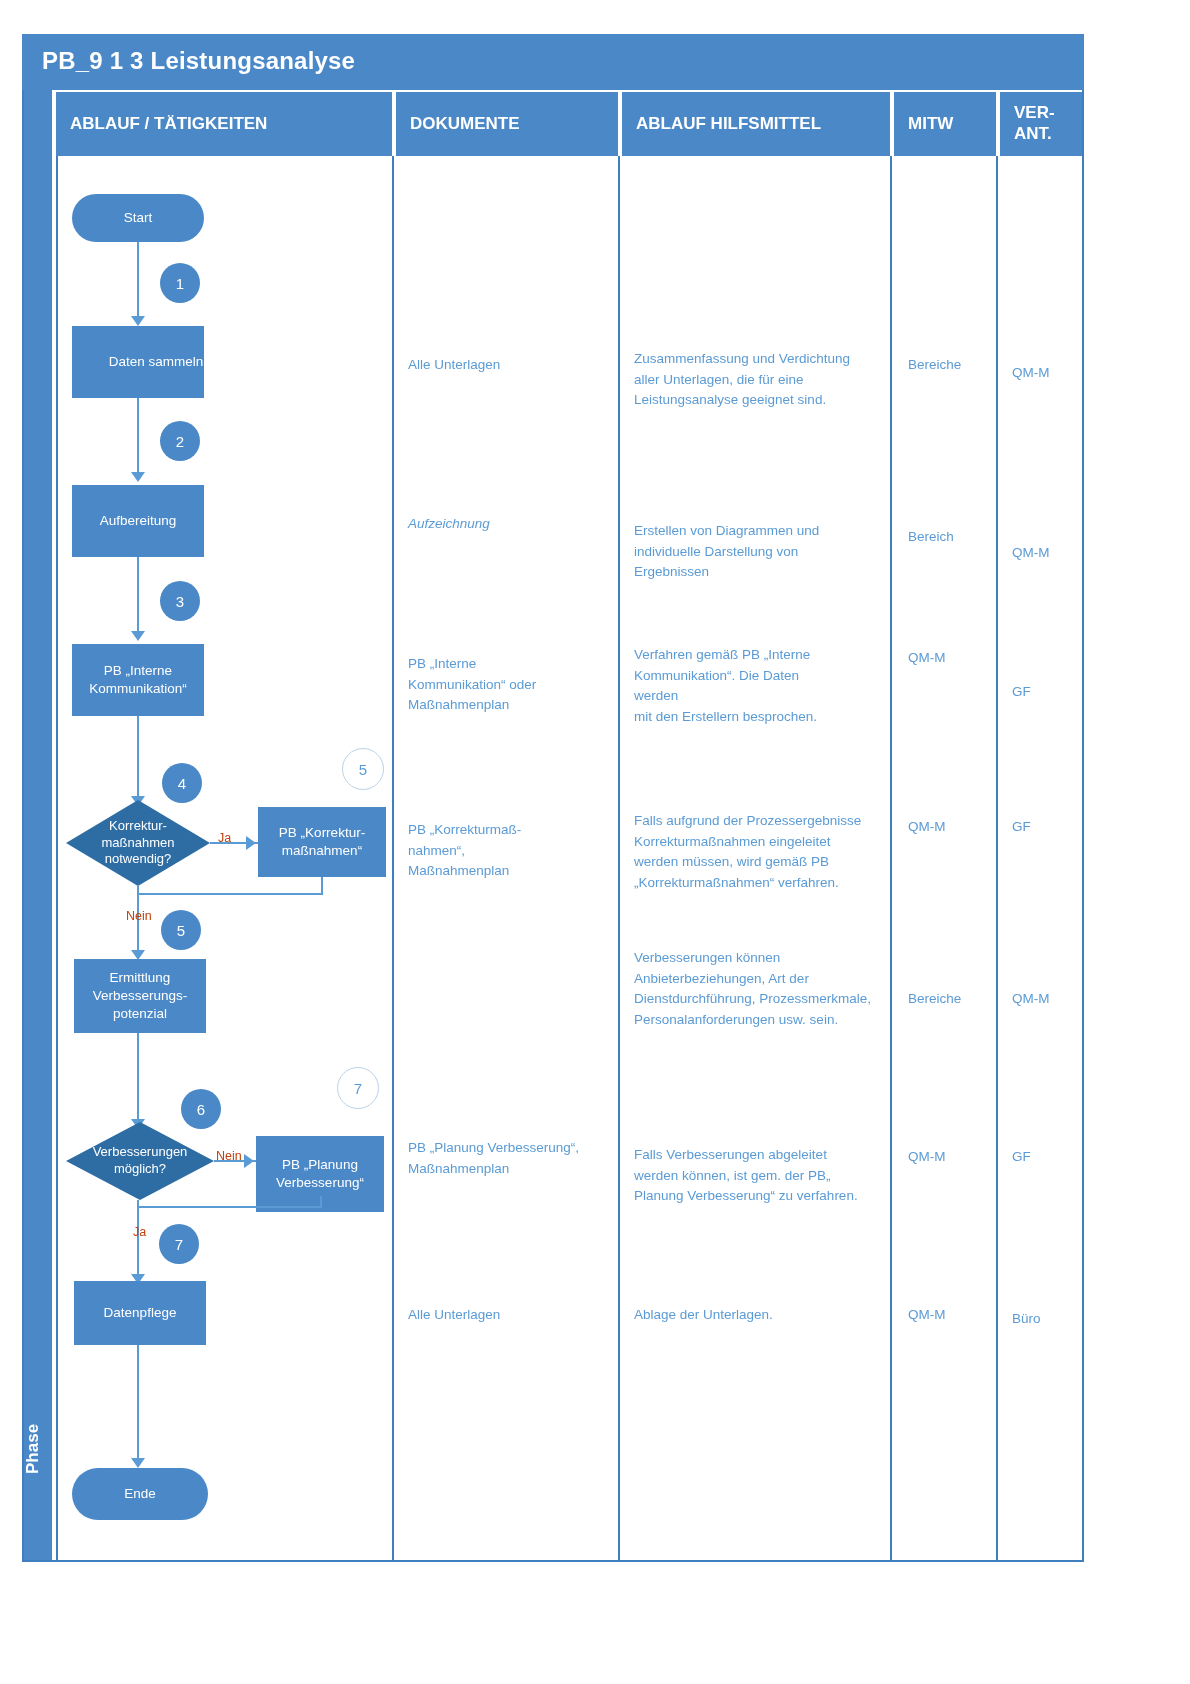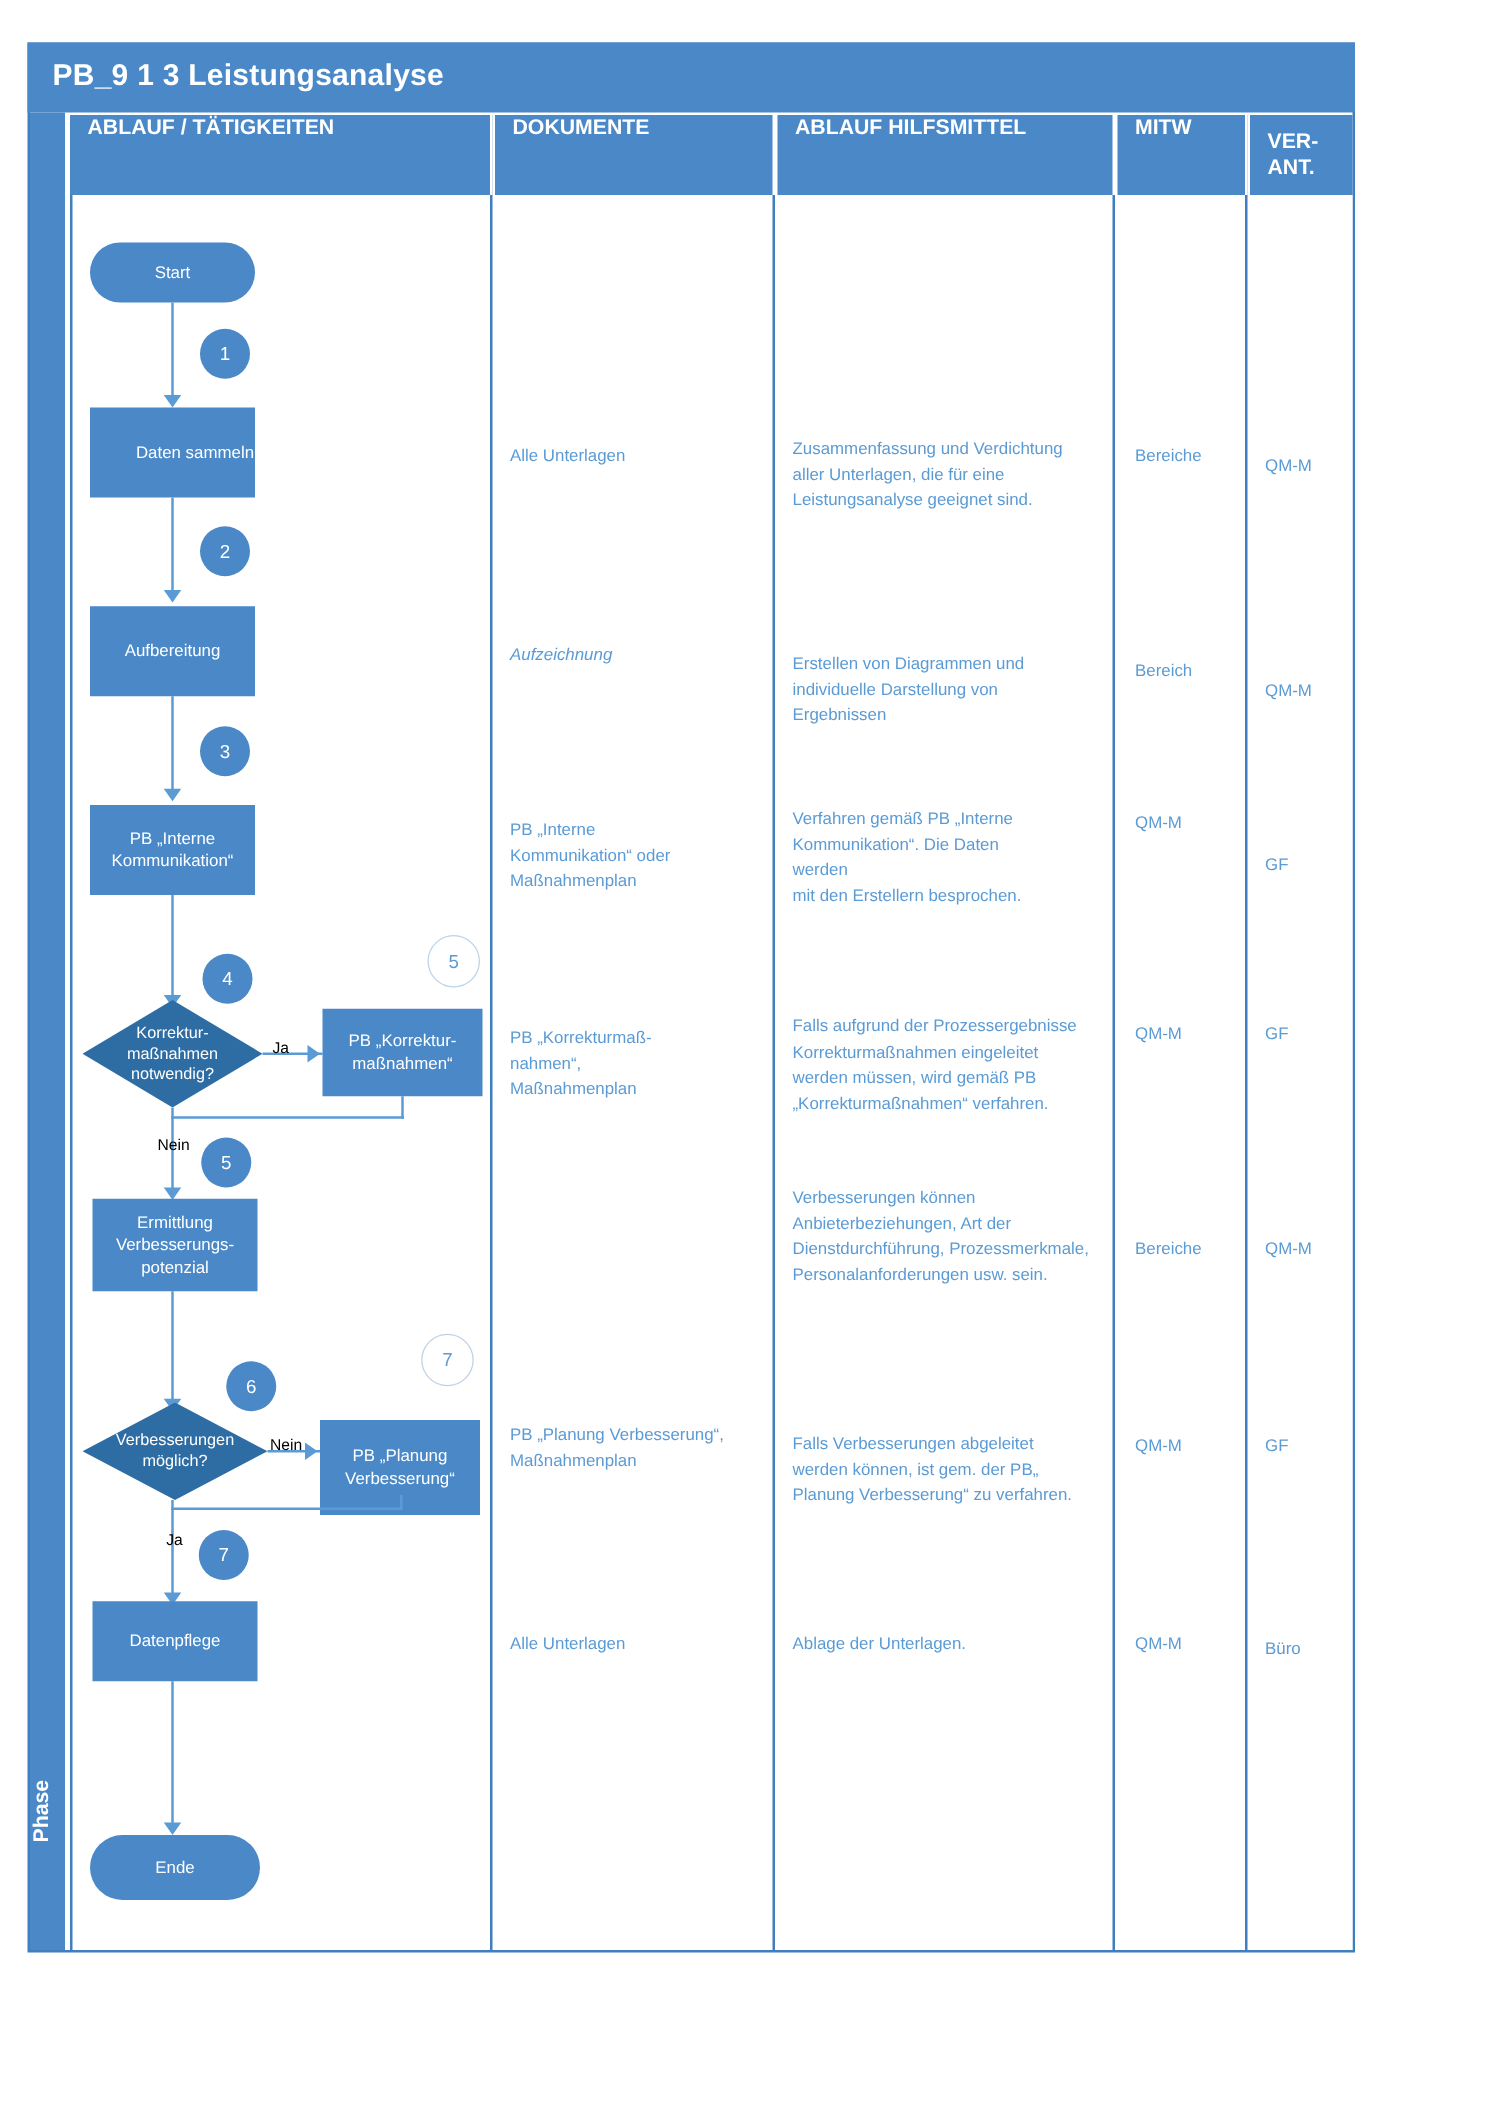--- a/index.html
+++ b/index.html
@@ -12,21 +12,21 @@
   #title-bar .t{position:absolute;left:20px;top:13px;font-size:24px;font-weight:bold;color:#ffffff;letter-spacing:.2px;}
 
   
   #phase-band{position:absolute;left:24px;top:90px;width:28px;height:1470px;background:#4a88c7;}
   #phase-label{position:absolute;left:-1px;top:1390px;width:120px;height:28px;
        transform:rotate(-90deg);transform-origin:0 0;
        color:#ffffff;font-size:17px;font-weight:bold;text-align:left;padding-left:6px;box-sizing:border-box;}
 
   
   .colhead{position:absolute;top:92px;height:64px;background:#4a88c7;box-sizing:border-box;
-    color:#fff;font-size:17px;font-weight:bold;display:flex;align-items:flex-start;padding-left:14px;
+    color:#fff;font-size:17px;font-weight:bold;display:flex;align-items:center;padding-left:14px;
     border-right:2px solid #ffffff;}
   .colhead.multi{align-items:flex-start;padding-top:10px;line-height:1.25;}
 
   
   .colbody{position:absolute;top:156px;height:1404px;background:#ffffff;box-sizing:border-box;
     border-right:2px solid #3f7fbf;}
   .colbody.first{border-left:2px solid #3f7fbf;}
   .colbody.last{border-right:none;}
 
   
@@ -59,21 +59,21 @@
   
   .badge{position:absolute;width:40px;height:40px;border-radius:50%;background:#4a88c7;color:#fff;
      display:flex;align-items:center;justify-content:center;font-size:15px;}
   .badge.hollow{background:#ffffff;border:1px solid #bcd3e8;color:#5b9bd5;}
 
   
   .vline{position:absolute;width:2px;background:#5b9bd5;}
   .hline{position:absolute;height:2px;background:#5b9bd5;}
   .arrow-d{position:absolute;width:0;height:0;border-left:7px solid transparent;border-right:7px solid transparent;border-top:10px solid #5b9bd5;}
   .arrow-r{position:absolute;width:0;height:0;border-top:7px solid transparent;border-bottom:7px solid transparent;border-left:10px solid #5b9bd5;}
-  .elabel{position:absolute;color:#000000;font-size:12.5px;}
+  .elabel{position:absolute;color:#c2410c;font-size:12.5px;}
 </style>
 </head>
 <body>
 
 <div id="page">
 
   <div id="frame"></div>
 
   <div id="title-bar">
     <div class="t">PB_9 1 3 Leistungsanalyse</div>

